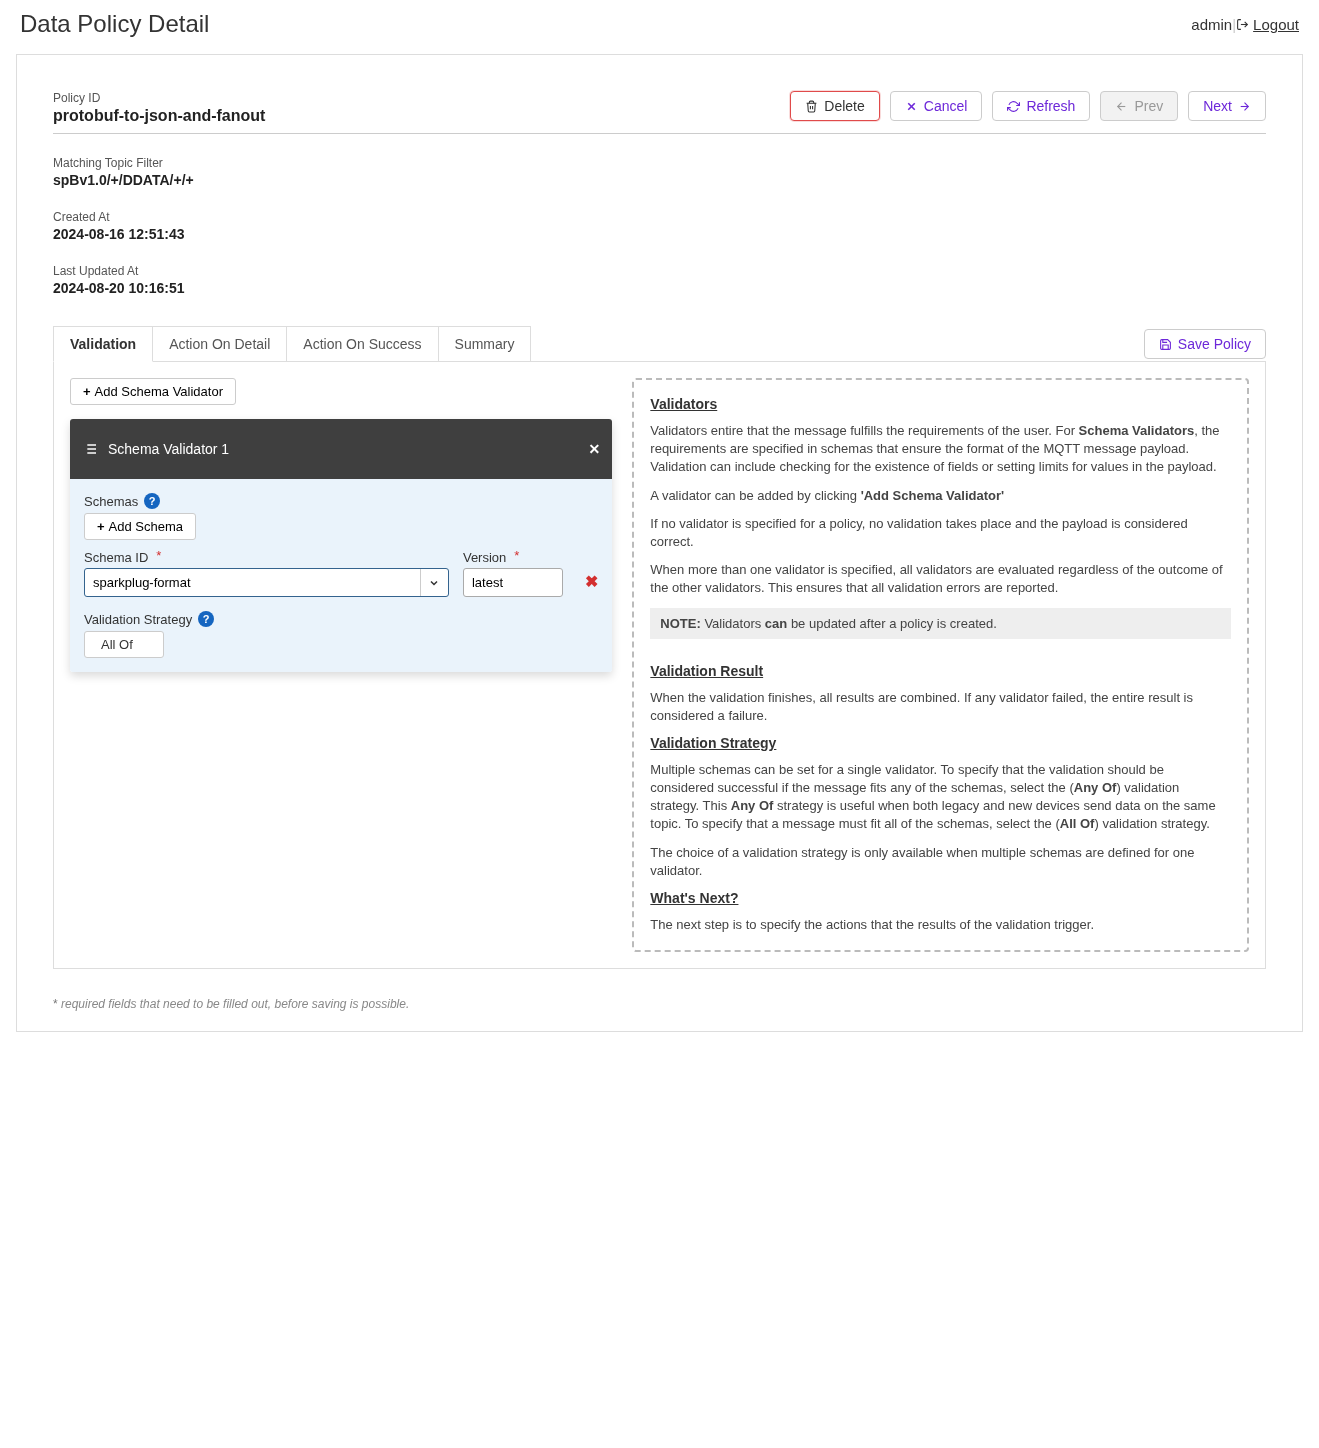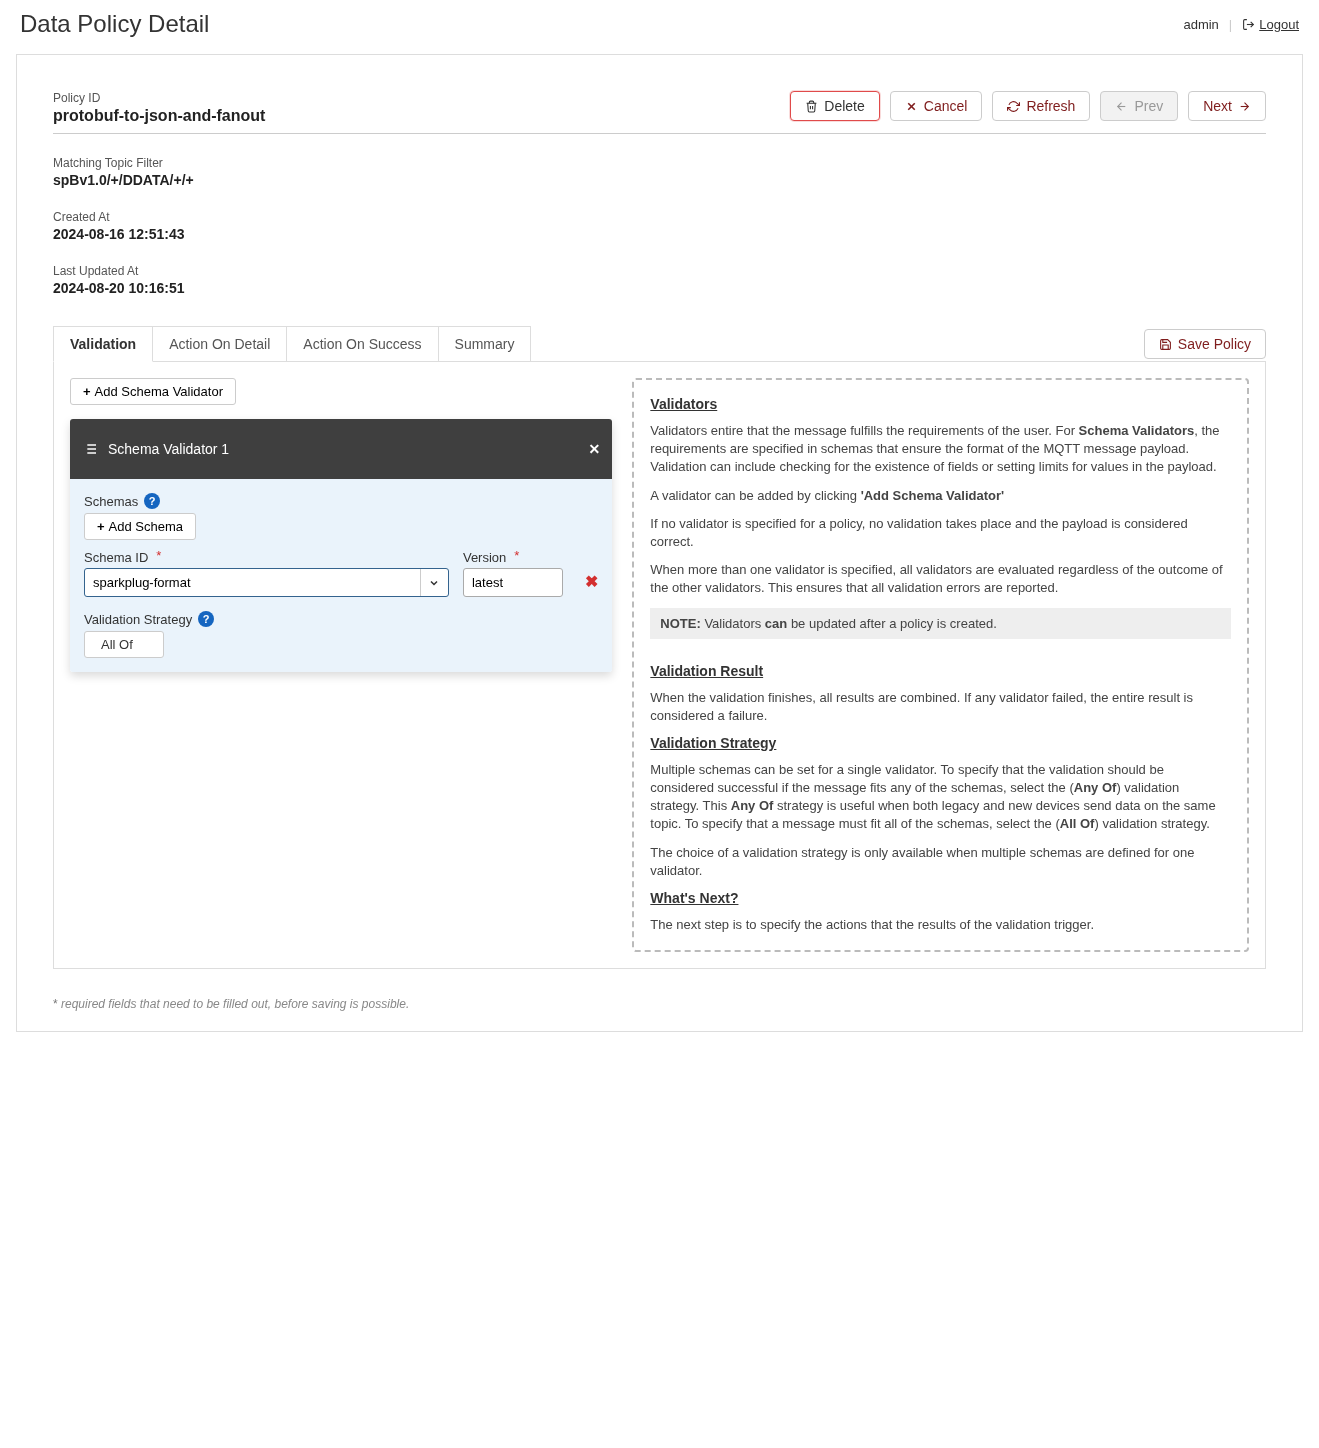--- a/index.html
+++ b/index.html
@@ -16,25 +16,25 @@
     justify-content: space-between;
     align-items: center;
     padding: 10px 20px 6px 20px;
   }
   .page-title {
     font-size: 24px;
     font-weight: 500;
     color: #333;
   }
   .userbar {
-    font-size: 13px;
+    font-size: 15px;
     color: #333;
     display: flex;
     align-items: center;
-    gap: 10px;
+    gap: 0;
   }
   .userbar .divider { color: #ccc; }
   .userbar .logout { text-decoration: underline; display:inline-flex; align-items:center; gap:4px; cursor:pointer;}
   .main-card {
     border: 1px solid #ddd;
     margin: 10px 16px 20px 16px;
     padding: 36px 36px 20px 36px;
     background: #fff;
   }
   .header-row {
@@ -63,21 +63,21 @@
   .btn {
     border: 1px solid #ccc;
     background: #fff;
     padding: 6px 14px;
     border-radius: 4px;
     font-size: 14px;
     cursor: pointer;
     display: inline-flex;
     align-items: center;
     gap: 6px;
-    color: #7f1d1d;
+    color: #6d28d9;
   }
   .btn.delete {
     border: 1.5px solid #e04a4a;
     color: #333;
     box-shadow: 0 0 0 1px #e04a4a33;
   }
   .btn.disabled {
     background: #f2f2f2;
     color: #999;
     cursor: default;

